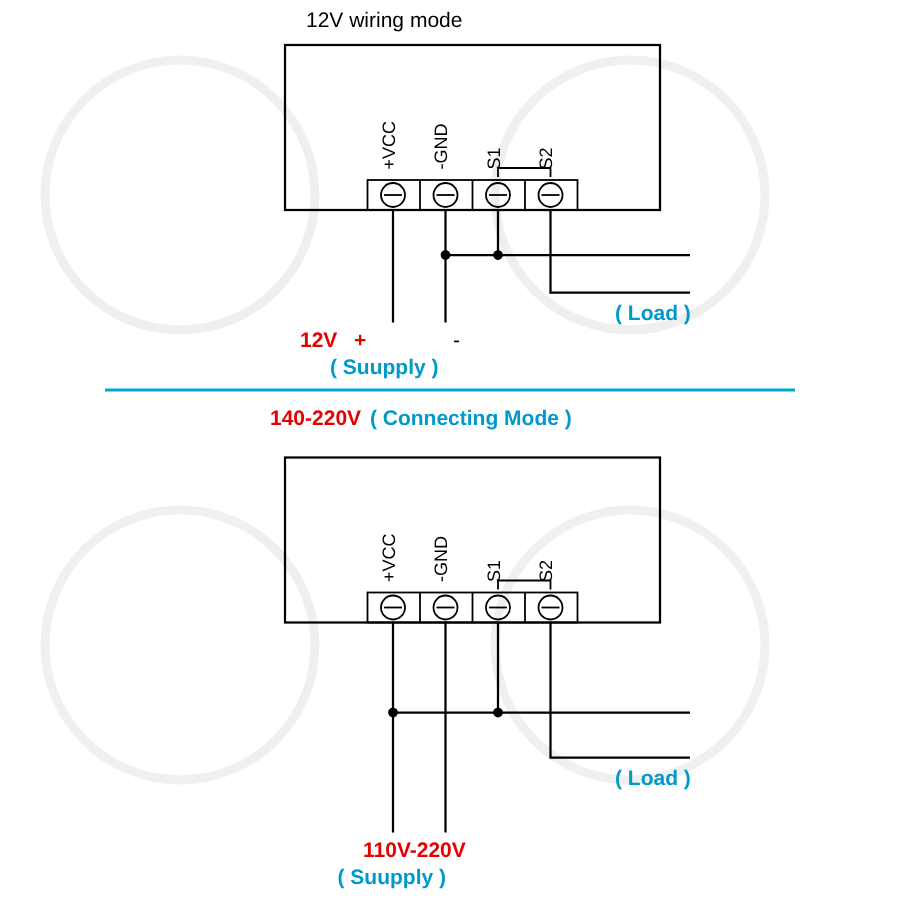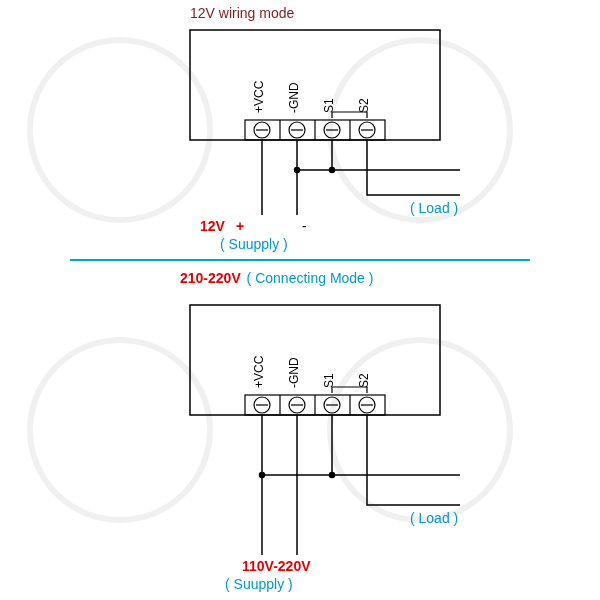--- a/index.html
+++ b/index.html
@@ -8,24 +8,25 @@
     width: 600px;
     height: 600px;
     background: #fff;
     font-family: Arial, sans-serif;
     position: relative;
     overflow: hidden;
   }
   .title {
     position: absolute;
     font-size: 14px;
-    color: #7f1d1d;
+    color: #000000;
+    margin-left: 14px;
   }
   .red { color: #e60000; font-weight: bold; text-align: center; }
-  .blue { color: #0099cc; font-weight: normal; }
+  .blue { color: #0099cc; font-weight: bold; }
   .black { color: #000; }
   svg { position: absolute; top: 0; left: 0; }
 </style>
 </head>
 <body>
 
 <div class="title" style="left:190px; top:5px;">12V wiring mode</div>
 
 <svg width="600" height="600">
 
@@ -107,21 +108,21 @@
 <div style="position:absolute; left:322px; top:113px; transform:rotate(-90deg); transform-origin:left top; font-size:12px;">S1</div>
 <div style="position:absolute; left:357px; top:113px; transform:rotate(-90deg); transform-origin:left top; font-size:12px;">S2</div>
 
 <div class="blue" style="position:absolute; left:410px; top:200px; font-size:14px;">( Load )</div>
 <div class="red" style="position:absolute; left:200px; top:218px; font-size:14px;">12V</div>
 <div class="red" style="position:absolute; left:236px; top:218px; font-size:14px;">+</div>
 <div class="black" style="position:absolute; left:302px; top:218px; font-size:14px;">-</div>
 <div class="blue" style="position:absolute; left:220px; top:236px; font-size:14px;">( Suupply )</div>
 
 <div style="position:absolute; left:180px; top:270px; font-size:14px;">
-  <span class="red">210-220V</span>
+  <span class="red">140-220V</span>
   <span class="blue" style="margin-left:2px;">( Connecting  Mode )</span>
 </div>
 
 <div style="position:absolute; left:252px; top:388px; transform:rotate(-90deg); transform-origin:left top; font-size:12px;">+VCC</div>
 <div style="position:absolute; left:287px; top:388px; transform:rotate(-90deg); transform-origin:left top; font-size:12px;">-GND</div>
 <div style="position:absolute; left:322px; top:388px; transform:rotate(-90deg); transform-origin:left top; font-size:12px;">S1</div>
 <div style="position:absolute; left:357px; top:388px; transform:rotate(-90deg); transform-origin:left top; font-size:12px;">S2</div>
 
 <div class="blue" style="position:absolute; left:410px; top:510px; font-size:14px;">( Load )</div>
 <div class="red" style="position:absolute; left:242px; top:558px; font-size:14px;">110V-220V</div>

